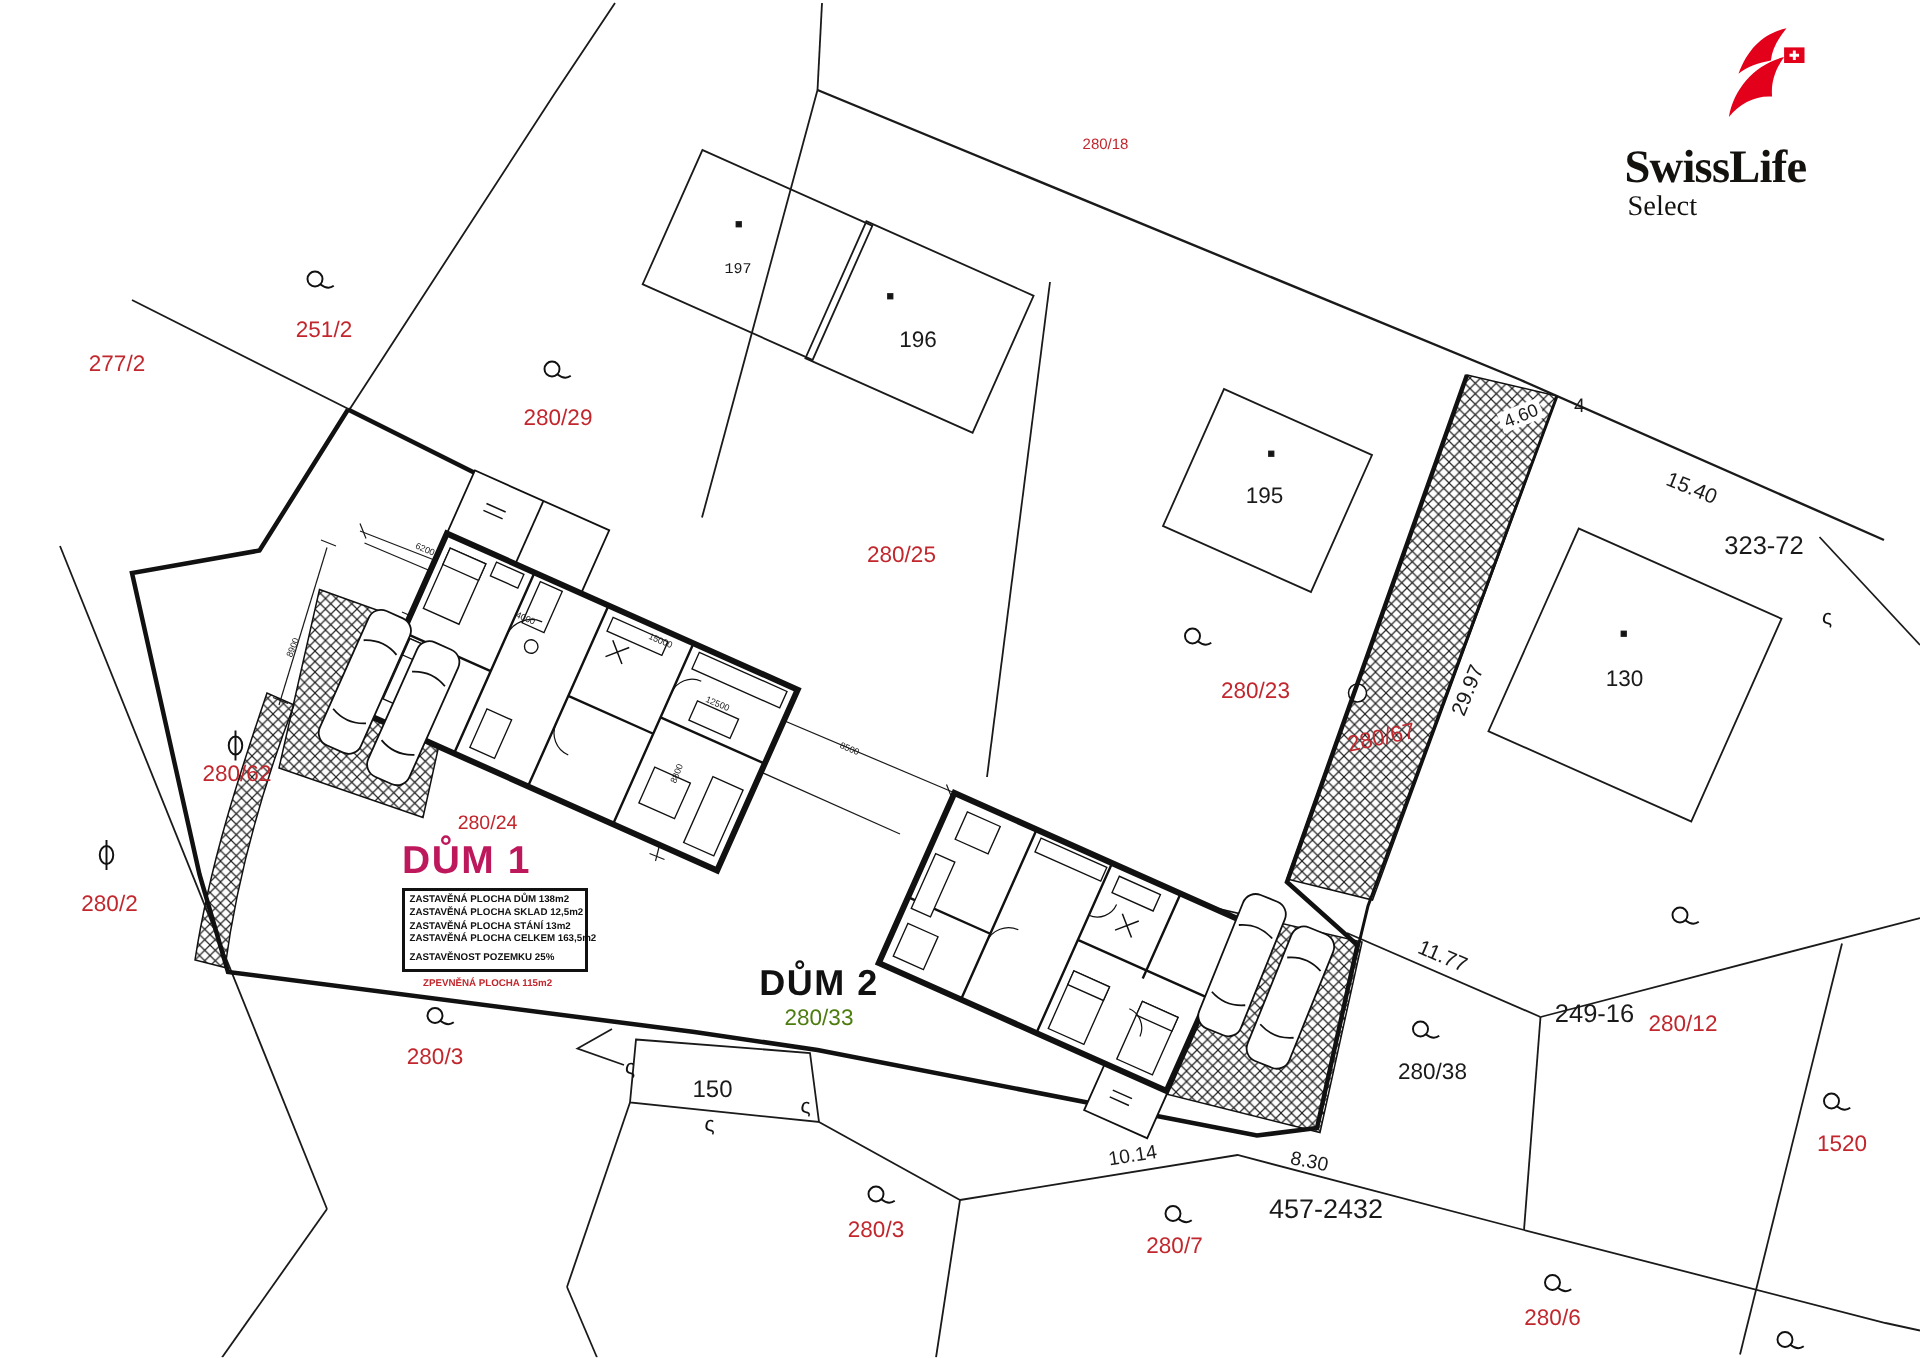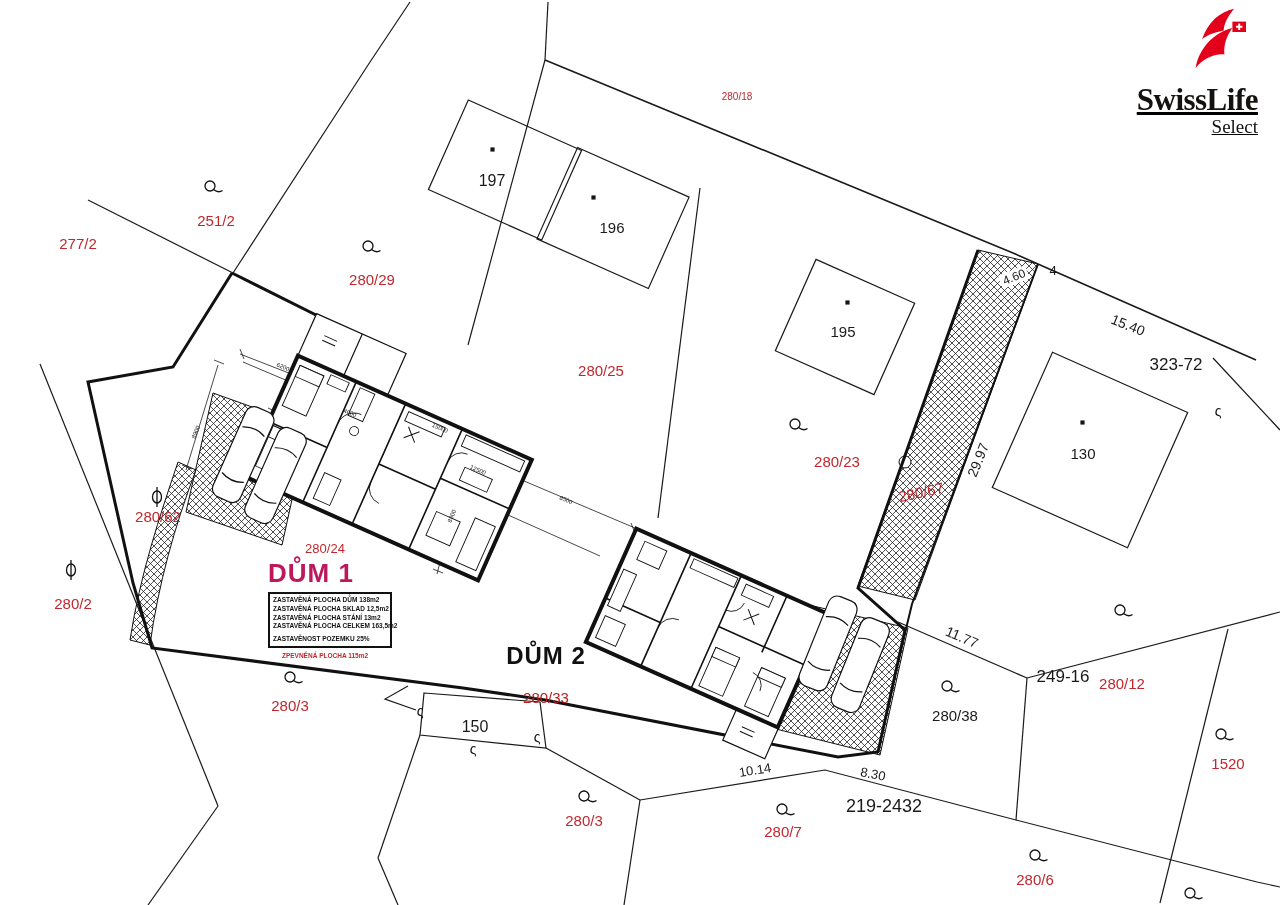--- a/index.html
+++ b/index.html
@@ -12,22 +12,22 @@
   .blk{color:#1a1a1a;}
   .boxed{background:#fff;padding:1px 3px;}
   #dum1-block{position:absolute;left:268px;top:558px;width:130px;}
   #dum1-title{font-size:26px;font-weight:bold;color:#be185d;letter-spacing:1px;}
   #dum1-table{border:2px solid #111;background:#fff;margin-top:3px;padding:2px 3px;width:114px;}
   #dum1-table .row{font-size:6.5px;font-weight:bold;color:#111;line-height:1.35;white-space:nowrap;}
   #dum1-table .row.last{margin-top:4px;}
   #dum1-note{font-size:6.5px;font-weight:bold;color:#c1272d;text-align:center;margin-top:4px;width:114px;}
   #dum2-block{position:absolute;left:546px;top:642px;transform:translate(-50%,0);text-align:center;}
   #dum2-title{font-size:24px;font-weight:bold;color:#111;letter-spacing:1px;}
-  #dum2-parcel{font-size:15px;color:#b91c1c;margin-top:19px;}
-  #logo{position:absolute;right:22px;top:4px;width:175px;text-align:right;text-decoration:underline;}
+  #dum2-parcel{font-size:15px;color:#4d7c0f;margin-top:0;}
+  #logo{position:absolute;right:22px;top:14px;width:175px;text-align:left;}
   #logo-brand{font-family:"Liberation Serif",serif;font-size:31px;font-weight:600;color:#14120f;
               letter-spacing:-0.5px;margin-top:2px;}
   #logo-sub{font-family:"Liberation Serif",serif;font-size:19px;color:#14120f;margin-top:-2px;margin-left:2px;}
   #logo-icon{margin-left:52px;}
 </style>
 </head>
 <body>
 
 <div id="stage">
 
@@ -245,28 +245,28 @@
       <div class="lbl red" style="left: 158px; top: 516px; font-size: 15px;">280/62</div>
       <div class="lbl red" style="left: 73px; top: 603px; font-size: 15px;">280/2</div>
       <div class="lbl red" style="left: 325px; top: 548px; font-size: 13px;">280/24</div>
       <div class="lbl red" style="left: 290px; top: 705px; font-size: 15px;">280/3</div>
       <div class="lbl red" style="left: 584px; top: 820px; font-size: 15px;">280/3</div>
       <div class="lbl red" style="left: 783px; top: 831px; font-size: 15px;">280/7</div>
       <div class="lbl red" style="left: 1122px; top: 643px; font-size: 15px; margin-top: 40px;">280/12</div>
       <div class="lbl red" style="left: 1228px; top: 763px; font-size: 15px;">1520</div>
       <div class="lbl red" style="left: 1035px; top: 879px; font-size: 15px;">280/6</div>
       <div class="lbl red" style="left: 921px; top: 492px; font-size: 15px; transform: translate(-50%, -50%) rotate(-12deg);">280/67</div>
-      <div class="lbl blk" style="left: 492px; top: 181px; font-size: 16px;">197</div>
+      <div class="lbl blk" style="left: 492px; top: 181px; font-size: 10px; font-family: Liberation Mono, monospace;">197</div>
       <div class="lbl blk" style="left: 612px; top: 227px; font-size: 15px;">196</div>
       <div class="lbl blk" style="left: 843px; top: 331px; font-size: 15px;">195</div>
       <div class="lbl blk" style="left: 1083px; top: 453px; font-size: 15px;">130</div>
       <div class="lbl blk" style="left: 1053px; top: 270px; font-size: 13px;">4</div>
       <div class="lbl blk" style="left: 1176px; top: 364px; font-size: 17px;">323-72</div>
       <div class="lbl blk" style="left: 1063px; top: 676px; font-size: 17px;">249-16</div>
-      <div class="lbl blk" style="left: 884px; top: 806px; font-size: 18px;">219-2432</div>
+      <div class="lbl blk" style="left: 884px; top: 806px; font-size: 18px;">457-2432</div>
       <div class="lbl blk" style="left: 475px; top: 727px; font-size: 16px;">150</div>
       <div class="lbl blk" style="left: 955px; top: 715px; font-size: 15px;">280/38</div>
       <div class="lbl blk" style="left: 1128px; top: 325px; font-size: 14px; transform: translate(-50%, -50%) rotate(22deg);">15.40</div>
       <div class="lbl blk" style="left: 978px; top: 460px; font-size: 14px; transform: translate(-50%, -50%) rotate(-68deg);">29.97</div>
       <div class="lbl blk boxed" style="left: 1014px; top: 277px; font-size: 12px; transform: translate(-50%, -50%) rotate(-22deg);">4.60</div>
       <div class="lbl blk" style="left: 962px; top: 637px; font-size: 14px; transform: translate(-50%, -50%) rotate(23deg);">11.77</div>
       <div class="lbl blk" style="left: 755px; top: 770px; font-size: 13px; transform: translate(-50%, -50%) rotate(-9deg);">10.14</div>
       <div class="lbl blk" style="left: 873px; top: 774px; font-size: 13px; transform: translate(-50%, -50%) rotate(11deg);">8.30</div>
       <div class="lbl blk" style="left: 283px; top: 367px; font-size: 6px; transform: translate(-50%, -50%) rotate(23deg);">6200</div>
       <div class="lbl blk" style="left: 440px; top: 428px; font-size: 6px; transform: translate(-50%, -50%) rotate(23deg);">15000</div>

